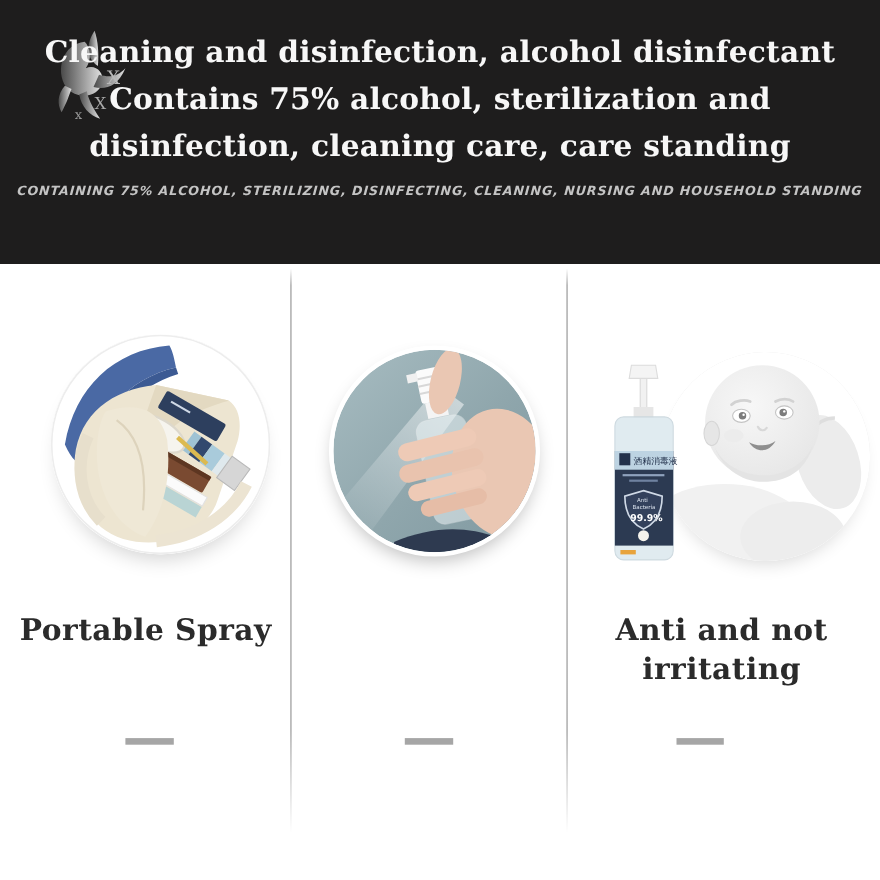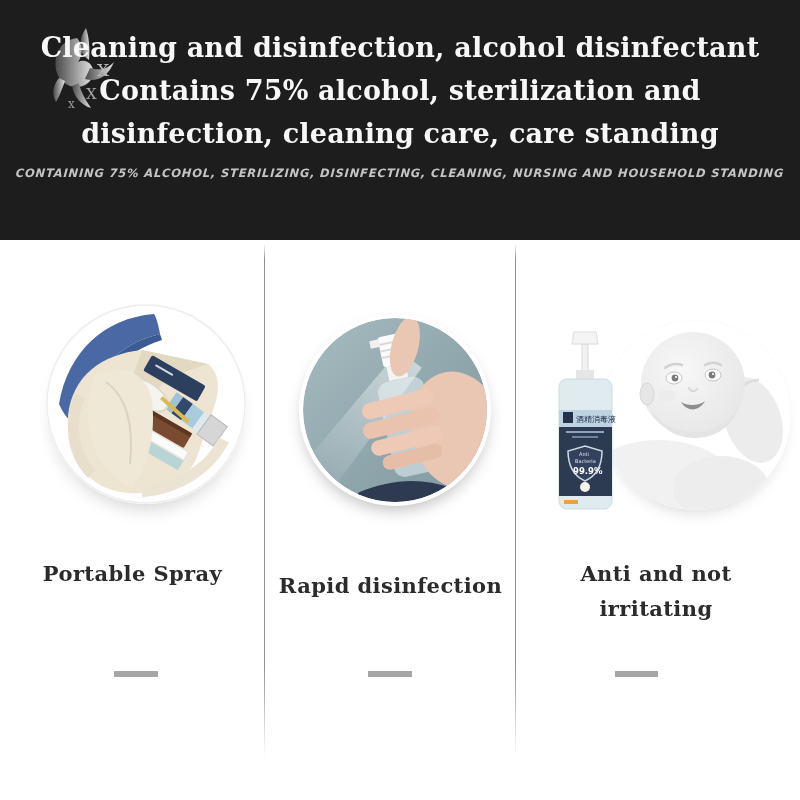--- a/index.html
+++ b/index.html
@@ -28,21 +28,21 @@
   .circle.c1 { left:46px;  top:304px; width:200px; height:200px;
                box-shadow:0 12px 18px -8px rgba(0,0,0,.18), 0 0 0 1px #f1f1f1 inset; }
   .circle.c2 { left:299px; top:314px; width:192px; height:192px; border:4px solid #ffffff;
                box-shadow:0 8px 16px -4px rgba(0,0,0,.25); }
   .circle.c3 { left:601px; top:320px; width:190px; height:190px;
                box-shadow:0 10px 16px -8px rgba(0,0,0,.16), 0 0 0 1px #f0f0f0 inset; }
   .bottle3 { position:absolute; left:552px; top:330px; width:68px; height:182px; z-index:3; }
 
   
   .caption { position:absolute; text-align:center; color:#2b2b2b; font-weight:700;
-             font-size:21px; line-height:35px; letter-spacing:.4px; }
+             font-size:27px; line-height:35px; letter-spacing:.4px; }
   .caption.f1 { left:0px;   top:556px; width:265px; }
   .caption.f2 { left:265px; top:568px; width:251px; }
   .caption.f3 { left:545px; top:556px; width:222px; }
   .dash { position:absolute; top:671px; height:6px; background:#a6a6a6; }
   .dash.f1 { left:114px; width:44px; }
   .dash.f2 { left:368px; width:44px; }
   .dash.f3 { left:615px; width:43px; }
 </style>
 </head>
 <body>
@@ -219,20 +219,19 @@
     <rect x="20" y="106" width="26" height="2" fill="#6f82a0"></rect>
     <path d="M33,116 L50,121 C50,136 44,146 33,151 C22,146 16,136 16,121 Z" fill="#33415c" stroke="#cfd9e6" stroke-width="1.5"></path>
     <text x="27" y="126" font-size="5" fill="#dbe3ee" font-family="DejaVu Sans, sans-serif">Anti</text>
     <text x="23" y="133" font-size="5" fill="#dbe3ee" font-family="DejaVu Sans, sans-serif">Bacteria</text>
     <text x="21" y="144" font-size="8.5" font-weight="bold" fill="#ffffff" font-family="DejaVu Sans, sans-serif">99.9%</text>
     <circle cx="33" cy="157" r="5" fill="#f5f3ec"></circle>
     <rect x="12" y="170" width="14" height="4" fill="#e8a33c"></rect>
   </svg>
 
   <div class="caption f1">Portable Spray</div>
-  <div class="caption f2">Rapid disinfection</div>
   <div class="caption f3">Anti and not irritating</div>
 
   <div class="dash f1"></div>
   <div class="dash f2"></div>
   <div class="dash f3"></div>
 
 </div>
 
 </body></html>

